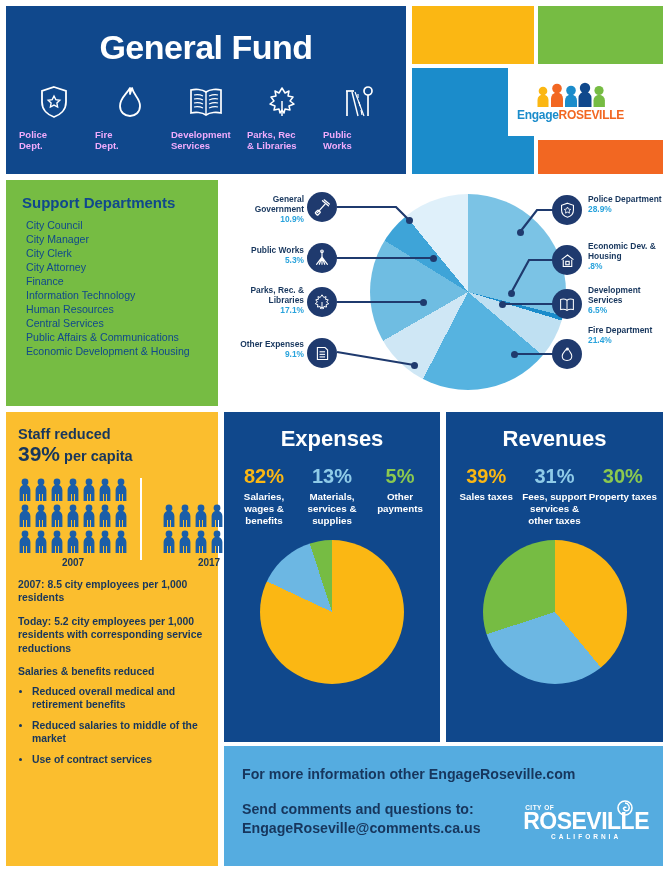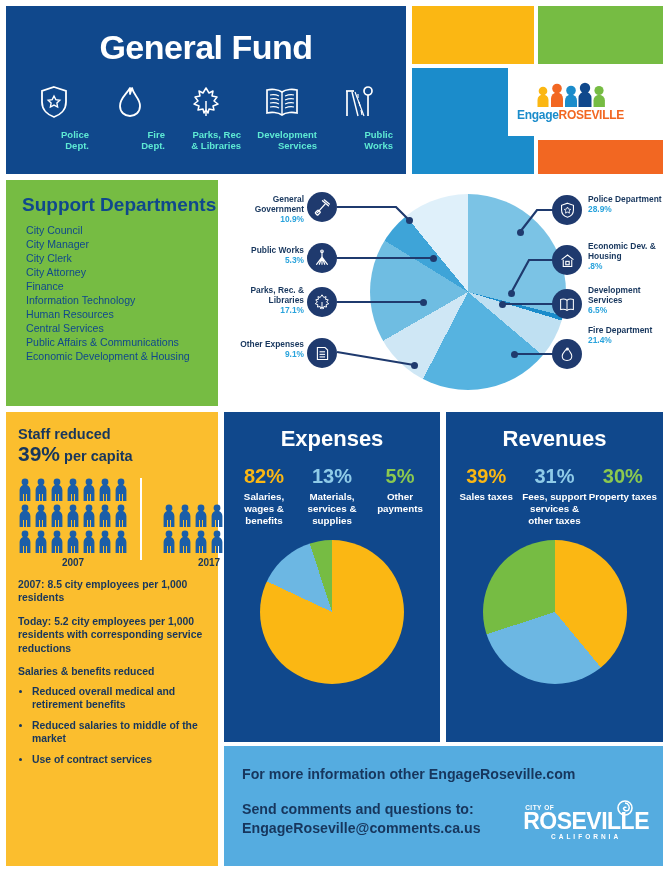--- a/index.html
+++ b/index.html
@@ -3,37 +3,37 @@
 <meta charset="utf-8">
 <style>
   html,body{margin:0;padding:0;background:#ffffff;}
   body{width:669px;height:872px;font-family:"Liberation Sans",sans-serif;overflow:hidden;}
   .page{position:relative;width:669px;height:872px;background:#ffffff;}
 
   
   .hdr{position:absolute;left:6px;top:6px;width:400px;height:168px;background:#10488c;}
   .hdr-title{color:#ffffff;font-size:34px;font-weight:bold;text-align:center;margin-top:22px;letter-spacing:-0.5px;}
   .dept-row{display:flex;justify-content:space-around;align-items:flex-end;margin-top:14px;padding:0 10px;}
-  .dept{width:70px;text-align:right;color:#5eead4;}
+  .dept{width:70px;text-align:left;color:#f0abfc;}
   .dept-ico{height:42px;display:flex;align-items:center;justify-content:center;}
   .dept-lbl{font-size:9.5px;font-weight:bold;line-height:1.15;margin-top:7px;}
 
   .blk{position:absolute;}
   .blk-y{left:412px;top:6px;width:122px;height:58px;background:#fbb713;}
   .blk-g{left:538px;top:6px;width:125px;height:58px;background:#76bc43;}
   .blk-b{left:412px;top:68px;width:122px;height:106px;background:#1b8ccb;}
   .logo-box{left:508px;top:68px;width:125px;height:68px;background:#ffffff;display:flex;flex-direction:column;align-items:center;justify-content:center;}
   .blk-o{left:538px;top:140px;width:125px;height:34px;background:#f26722;}
   .eng-word{font-size:12px;font-weight:bold;letter-spacing:-0.3px;}
   .eng-word .e1{color:#1b8ccb;}
   .eng-word .e2{color:#f26722;}
 
   
   .support{position:absolute;left:6px;top:180px;width:212px;height:226px;background:#76bc43;}
-  .support h2{color:#10488c;font-size:19px;font-weight:bold;margin:14px 0 8px 16px;}
+  .support h2{color:#10488c;font-size:15px;font-weight:bold;margin:14px 0 8px 16px;}
   .support ul{list-style:none;margin:4px;padding:0 0 0 16px;}
   .support li{color:#10488c;font-size:10.6px;line-height:1.32;}
 
   
   .piepanel{position:absolute;left:224px;top:180px;width:439px;height:226px;background:#ffffff;}
   .pie-main{position:absolute;left:146px;top:14px;width:196px;height:196px;border-radius:50%;}
   .lbl{position:absolute;font-size:8.4px;font-weight:bold;color:#17365d;line-height:1.18;}
   .lbl .pct{color:#29a3dc;}
   .lbl.r{text-align:right;}
   .icoc{position:absolute;width:30px;height:30px;border-radius:50%;background:#1f3a6e;display:flex;align-items:center;justify-content:center;}
@@ -95,38 +95,38 @@
         <div class="dept-ico">
           <svg width="26" height="34" viewBox="0 0 26 34">
               <path d="M13 3 C9 10 3 13 3 21 C3 27 7.5 31 13 31 C18.5 31 23 27 23 21 C23 13 17 11 15 3 L13 9 Z" fill="none" stroke="#fff" stroke-width="1.8" stroke-linejoin="round"></path>
             </svg>
         </div>
         <div class="dept-lbl">Fire<br>Dept.</div>
       </div>
 
       <div class="dept">
         <div class="dept-ico">
-          <svg width="32" height="34" viewBox="0 0 32 34">
-              <path d="M16 3 l3 5 4-2 -1 5 5 1 -3 4 4 3 -5 2 1 4 -5-1 -1 4 -2-3 -2 3 -1-4 -5 1 1-4 -5-2 4-3 -3-4 5-1 -1-5 4 2 Z" fill="none" stroke="#fff" stroke-width="1.5" stroke-linejoin="round"></path>
-              <line x1="16" y1="16" x2="16" y2="31" stroke="#fff" stroke-width="1.5"></line>
-            </svg>
-        </div>
-        <div class="dept-lbl">Parks, Rec<br>&amp; Libraries</div>
-      </div>
-
-      <div class="dept">
-        <div class="dept-ico">
           <svg width="36" height="32" viewBox="0 0 36 32">
               <path d="M18 6 C14 3 7 3 3 4 V27 C7 26 14 26 18 29 C22 26 29 26 33 27 V4 C29 3 22 3 18 6 Z" fill="none" stroke="#fff" stroke-width="1.7"></path>
               <line x1="18" y1="6" x2="18" y2="29" stroke="#fff" stroke-width="1.4"></line>
               <path d="M6 9 q5-1 9 1 M6 13 q5-1 9 1 M6 17 q5-1 9 1 M6 21 q5-1 9 1" fill="none" stroke="#fff" stroke-width="1.1"></path>
               <path d="M21 10 q5-2 9-1 M21 14 q5-2 9-1 M21 18 q5-2 9-1 M21 22 q5-2 9-1" fill="none" stroke="#fff" stroke-width="1.1"></path>
             </svg>
         </div>
         <div class="dept-lbl">Development<br>Services</div>
+      </div>
+
+      <div class="dept">
+        <div class="dept-ico">
+          <svg width="32" height="34" viewBox="0 0 32 34">
+              <path d="M16 3 l3 5 4-2 -1 5 5 1 -3 4 4 3 -5 2 1 4 -5-1 -1 4 -2-3 -2 3 -1-4 -5 1 1-4 -5-2 4-3 -3-4 5-1 -1-5 4 2 Z" fill="none" stroke="#fff" stroke-width="1.5" stroke-linejoin="round"></path>
+              <line x1="16" y1="16" x2="16" y2="31" stroke="#fff" stroke-width="1.5"></line>
+            </svg>
+        </div>
+        <div class="dept-lbl">Parks, Rec<br>&amp; Libraries</div>
       </div>
 
       <div class="dept">
         <div class="dept-ico">
           <svg width="34" height="34" viewBox="0 0 34 34">
               <circle cx="27" cy="6" r="4" fill="none" stroke="#fff" stroke-width="1.7"></circle>
               <line x1="27" y1="10" x2="27" y2="31" stroke="#fff" stroke-width="1.7"></line>
               <line x1="5" y1="6" x2="13" y2="6" stroke="#fff" stroke-width="1.7"></line>
               <line x1="6" y1="6" x2="6" y2="31" stroke="#fff" stroke-width="1.7"></line>
               <line x1="11" y1="7" x2="17" y2="31" stroke="#fff" stroke-width="1.4"></line>

